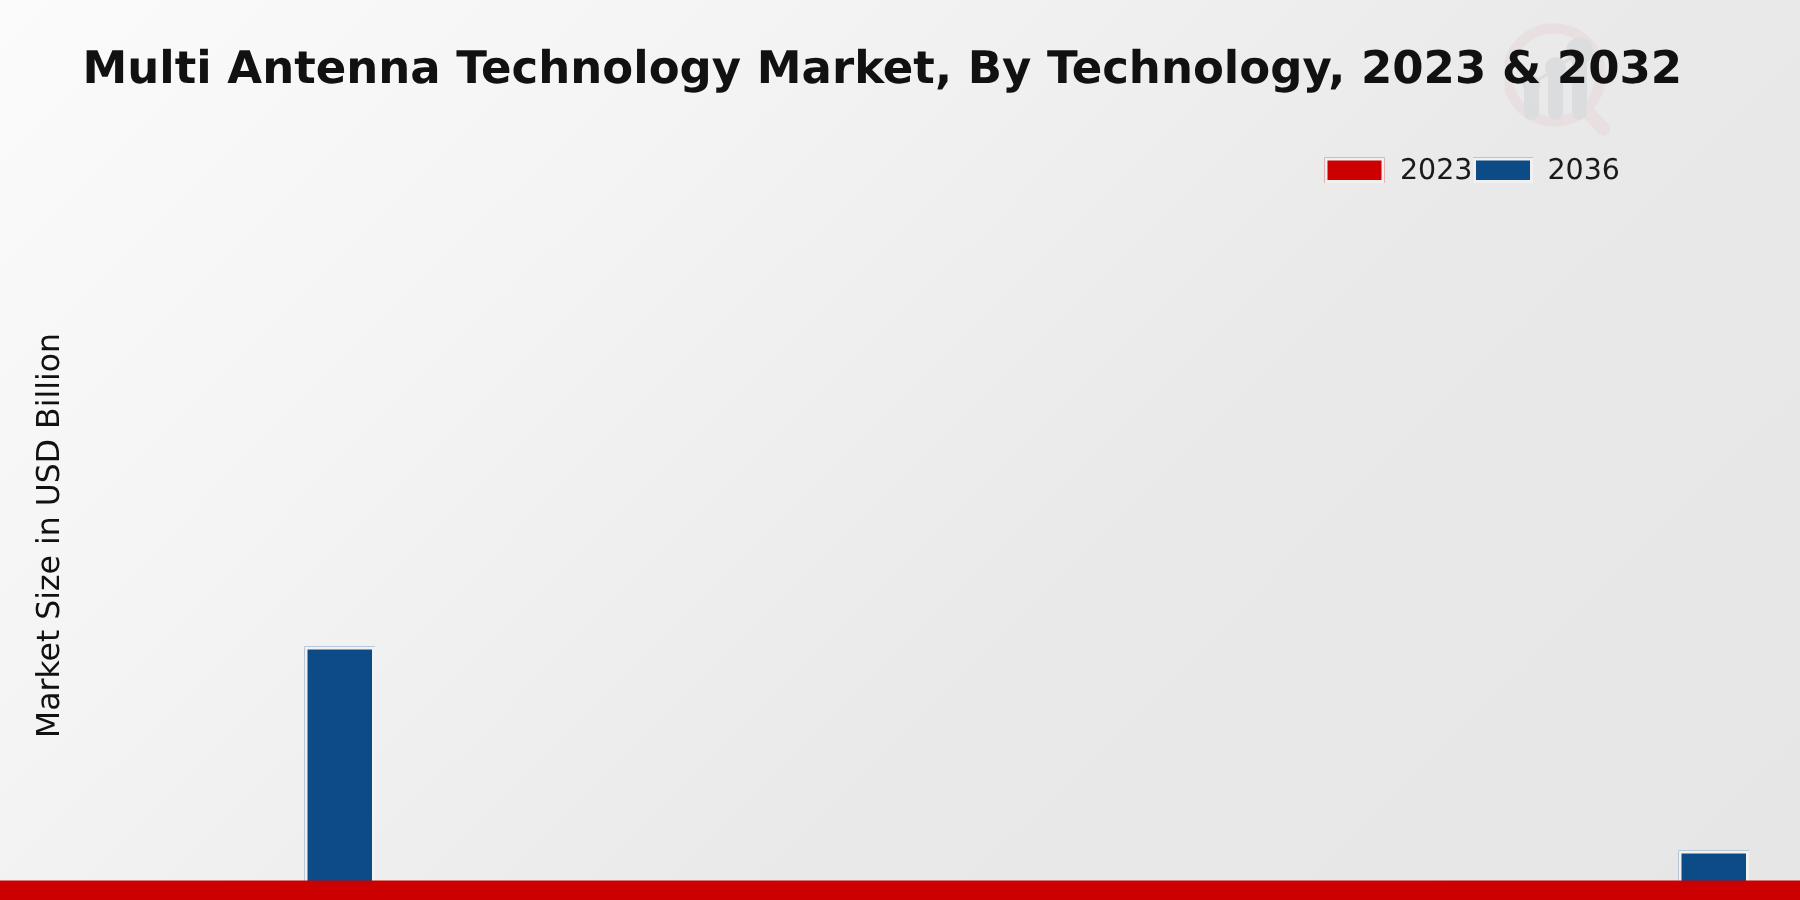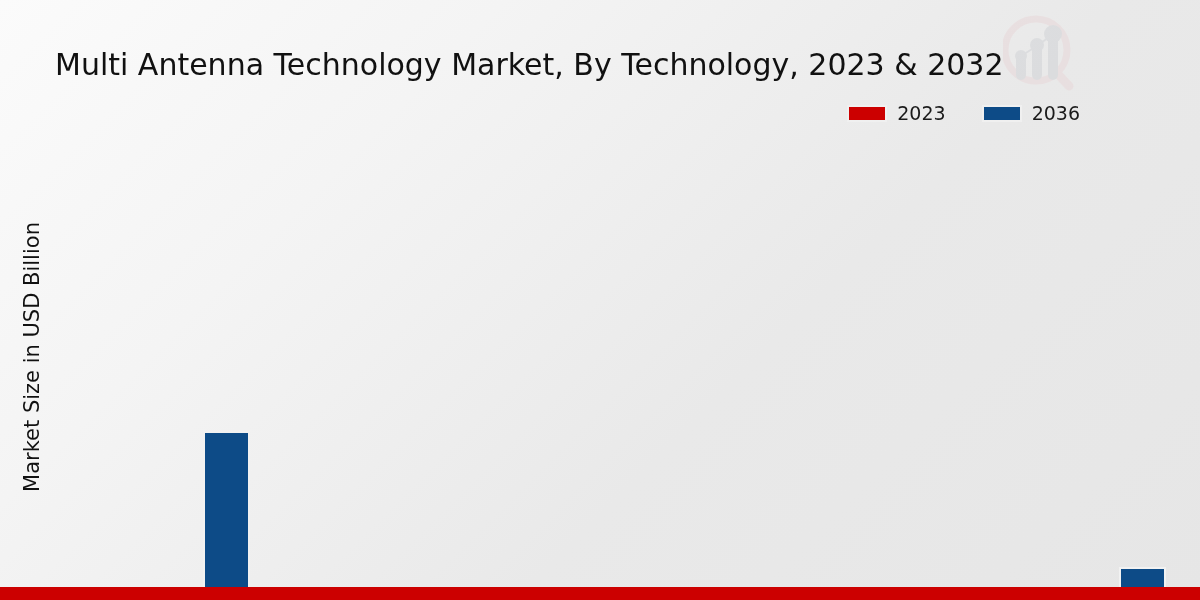--- a/index.html
+++ b/index.html
@@ -29,35 +29,33 @@
     height: 96px;
     opacity: 0.5;
   }
 
   
   #chart-title {
     position: absolute;
     left: 55px;
     top: 28px;
     font-size: 30px;
-    font-weight: 400;
+    font-weight: 700;
     color: #111111;
     letter-spacing: 0px;
     white-space: nowrap;
-    margin-top: 19px;
   }
 
   
   #legend {
     position: absolute;
     right: 120px;
     top: 102px;
     display: flex;
     align-items: center;
-    gap: 36px;
   }
   .legend-entry {
     display: flex;
     align-items: center;
     gap: 10px;
   }
   .legend-swatch {
     width: 40px;
     height: 17px;
     border: 2px solid #f0f0f0;

